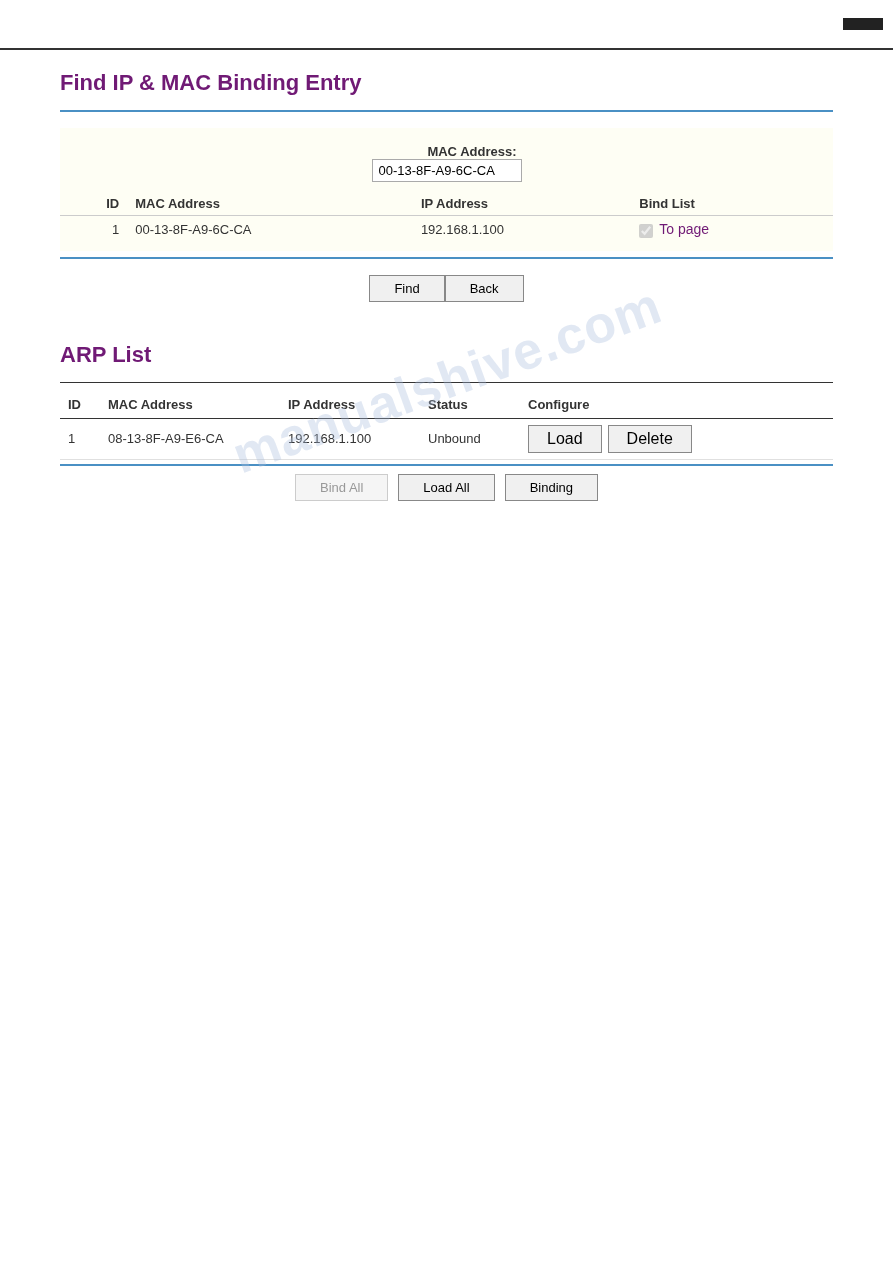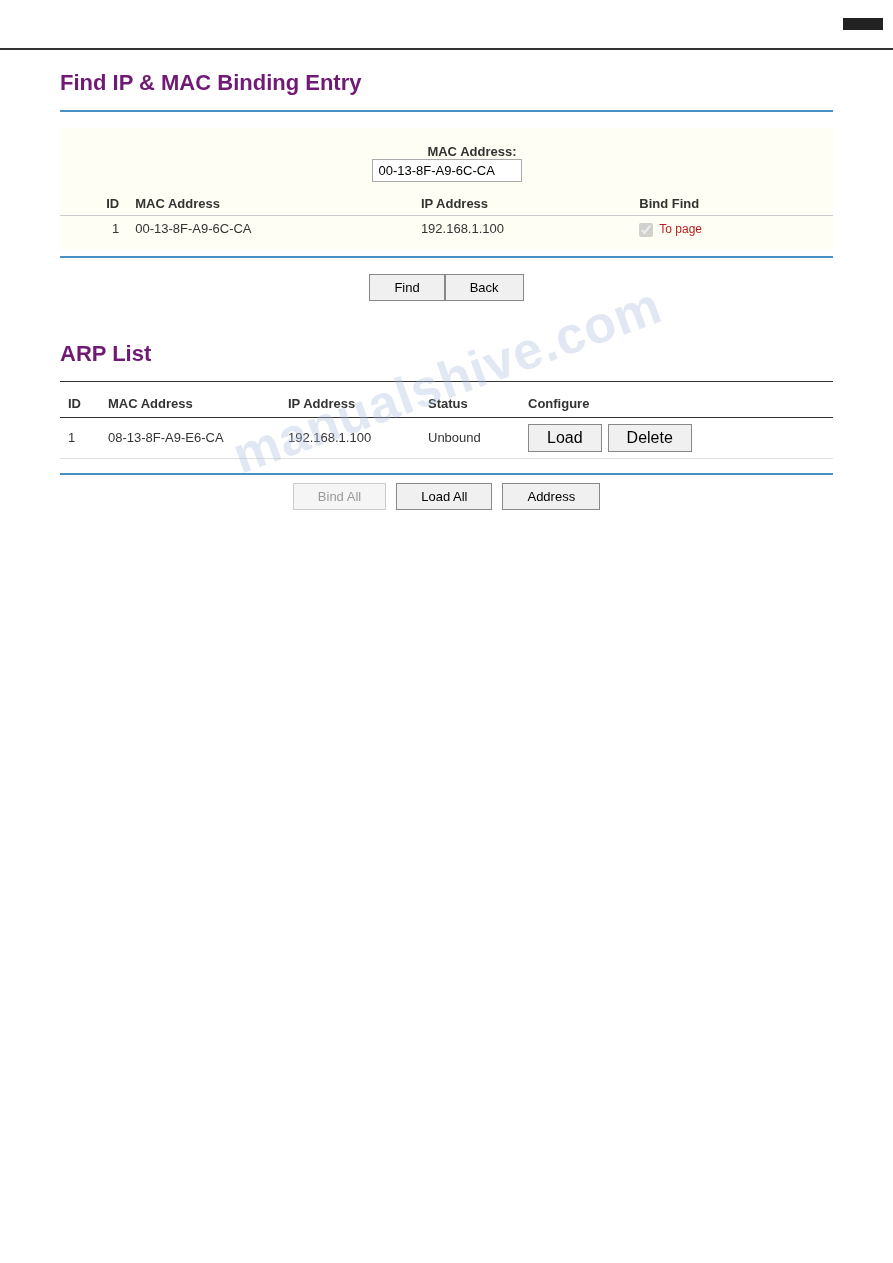--- a/index.html
+++ b/index.html
@@ -107,23 +107,23 @@
       width: 120px;
     }
 
     .bind-checkbox {
       width: 14px;
       height: 14px;
       margin-right: 6px;
       vertical-align: middle;
     }
     .to-page-link {
-      color: #b91c1c;
+      color: #701a75;
       text-decoration: none;
-      font-size: 12px;
+      font-size: 14px;
     }
 
     
     .button-row {
       display: flex;
       justify-content: center;
       gap: 0;
       margin-top: 16px;
       margin-bottom: 2px;
     }
@@ -191,21 +191,21 @@
       border: 1px solid #888;
       background: #f0f0f0;
       cursor: pointer;
       margin-right: 6px;
     }
 
     .bottom-btn-row {
       display: flex;
       align-items: center;
       gap: 10px;
-      margin-top: 14px;
+      margin-top: 4px;
       padding: 8px 0;
       border-top: 2px solid #4a90c4;
       justify-content: center;
     }
 
     .divider-blue {
       border: none;
       border-top: 2px solid #4a90c4;
       margin: 6px 0 10px 0;
     }
@@ -237,21 +237,21 @@
         <input class="form-input" type="text" value="00-13-8F-A9-6C-CA" style="">
       </div>
 
 
       <table class="result-table">
         <thead>
           <tr>
             <th class="col-id">ID</th>
             <th class="col-mac">MAC Address</th>
             <th class="col-ip">IP Address</th>
-            <th class="col-bind">Bind Find</th>
+            <th class="col-bind">Bind List</th>
           </tr>
         </thead>
         <tbody id="find-table-body">
         <tr>
               <td style="text-align: right;">1</td>
               <td>00-13-8F-A9-6C-CA</td>
               <td>192.168.1.100</td>
               <td><input type="checkbox" class="bind-checkbox" disabled="" checked="" style=""><a href="#" class="to-page-link">To page</a></td>
             </tr>
           </tbody>
@@ -287,17 +287,17 @@
             <td>192.168.1.100</td>
             <td>Unbound</td>
             <td><button class="arp-btn">Load</button><button class="arp-btn">Delete</button></td>
           </tr>
         </tbody>
     </table>
 
     <div class="bottom-btn-row">
       <button class="btn btn-disabled" disabled="">Bind All</button>
       <button class="btn">Load All</button>
-      <button class="btn">Address</button>
+      <button class="btn">Binding</button>
     </div>
   </div>
 
 </div>
 
 </body></html>

